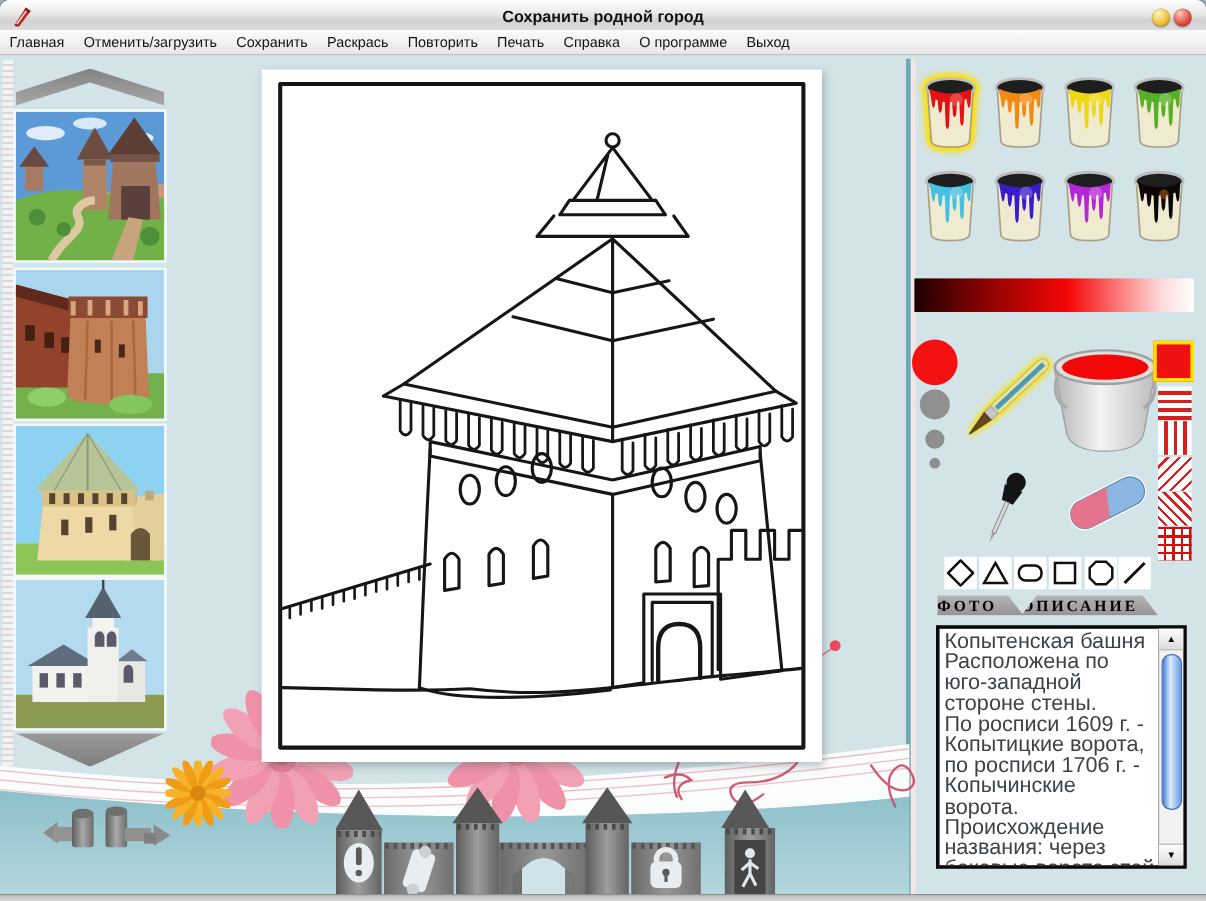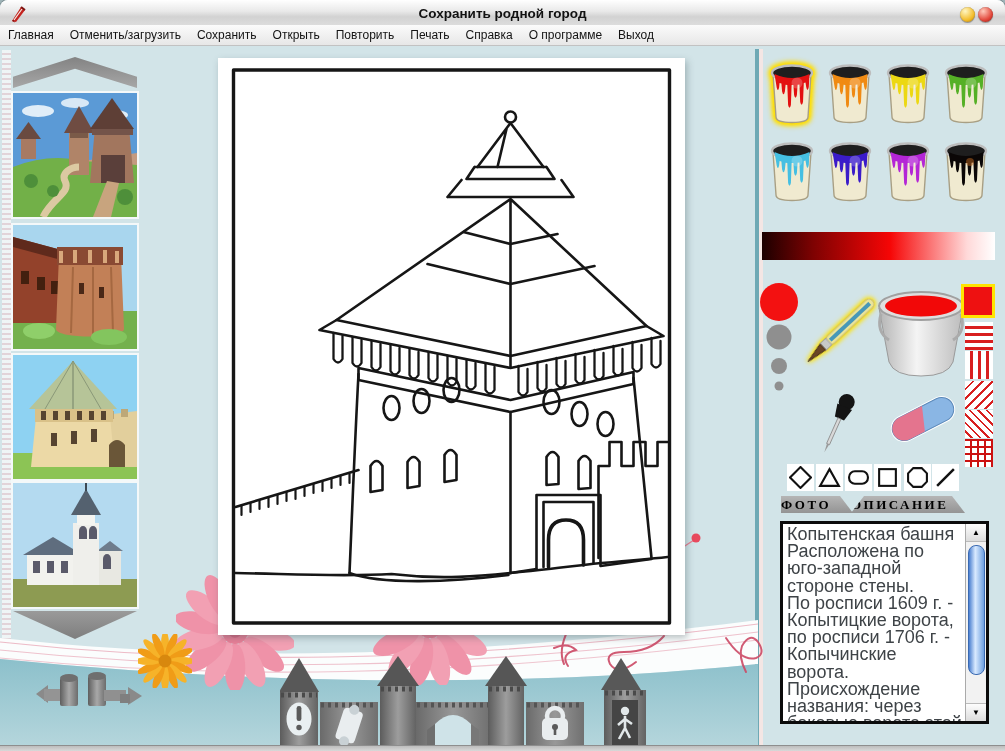--- a/index.html
+++ b/index.html
@@ -72,21 +72,21 @@
     </svg>
     <div id="apptitle" class="abs">Сохранить родной город</div>
     <div id="btn-min" class="abs winbtn"></div>
     <div id="btn-close" class="abs winbtn"></div>
   </div>
 
   <div id="menubar" class="abs">
     <span class="menu-item">Главная</span>
     <span class="menu-item">Отменить/загрузить</span>
     <span class="menu-item">Сохранить</span>
-    <span class="menu-item">Открыть</span>
+    <span class="menu-item">Раскрась</span>
     <span class="menu-item">Повторить</span>
     <span class="menu-item">Печать</span>
     <span class="menu-item">Справка</span>
     <span class="menu-item">О программе</span>
     <span class="menu-item">Выход</span>
   </div>
 
   <div id="leftdots" class="abs"></div>
 
   <svg class="abs z1" style="left:0;top:612px" width="758" height="139" viewBox="0 0 758 139">

